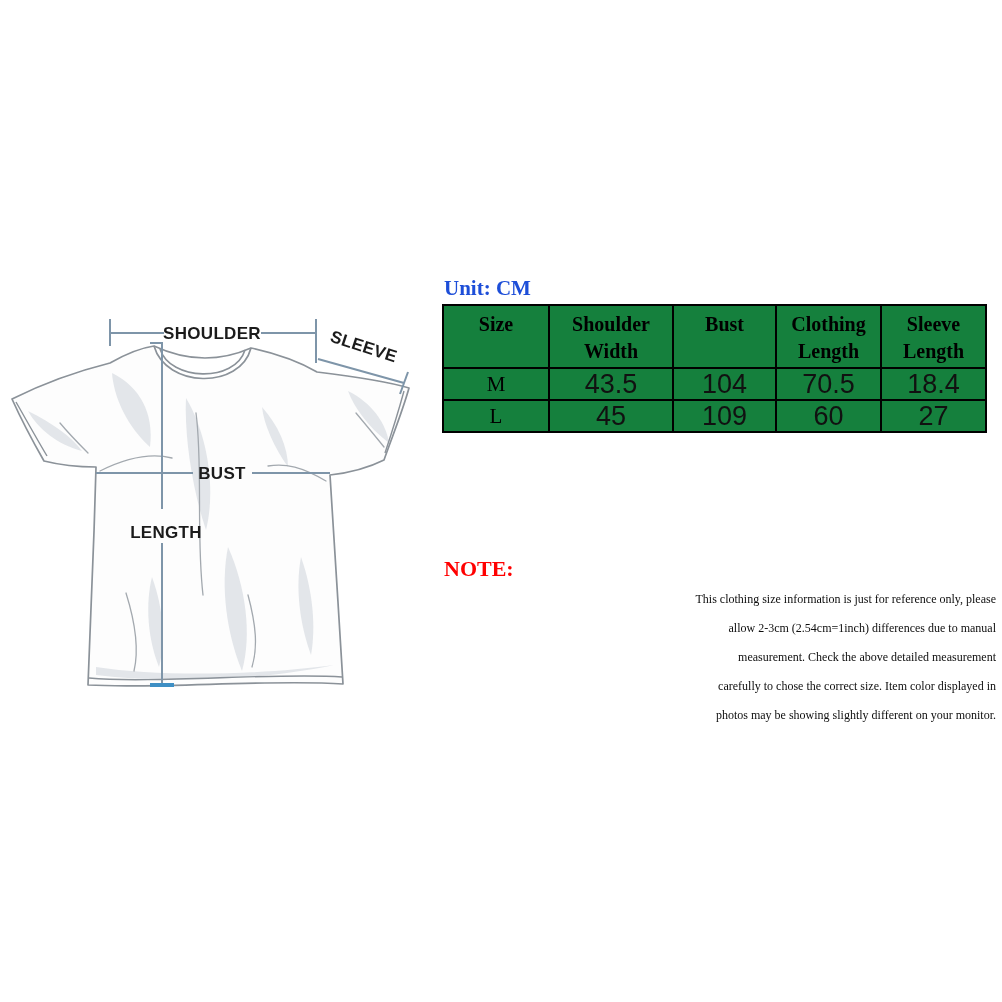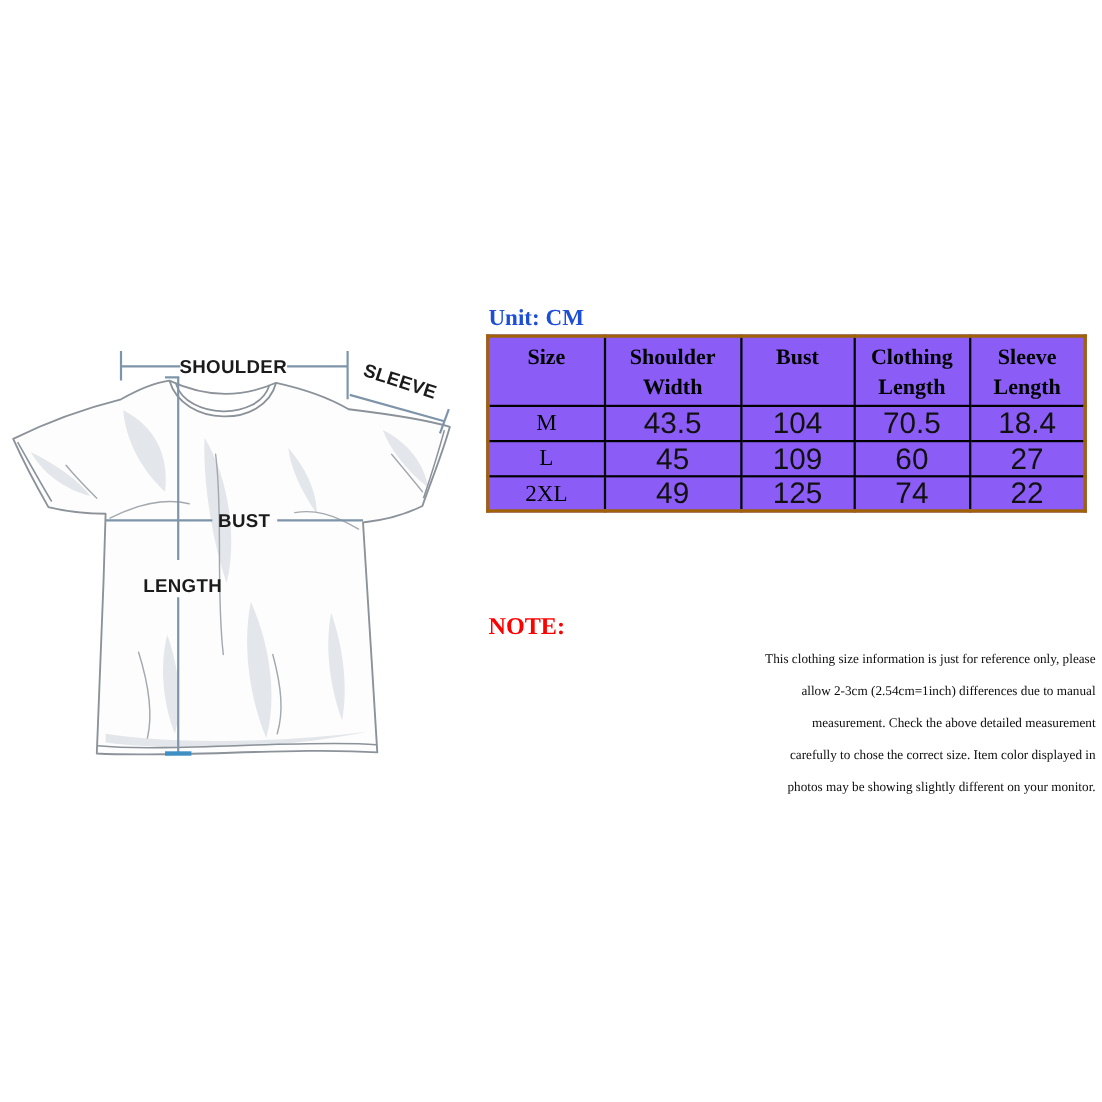--- a/index.html
+++ b/index.html
@@ -11,21 +11,21 @@
   .shirt-svg{position:absolute;left:0;top:295px;width:450px;height:420px;}
   
   .unit-label{
     position:absolute;left:444px;top:276px;
     font-size:21px;font-weight:bold;color:#1d4ed8;
     font-family:"Liberation Serif", serif;
   }
   table.size-table{
     position:absolute;left:442px;top:304px;width:543px;
     border-collapse:collapse;table-layout:fixed;
-    border:3px solid #a16207;background:#8b5cf6;
+    border:1px solid #a16207;background:#15803d;
   }
   .size-table th,.size-table td{
     border:2px solid #000;text-align:center;padding:0;box-sizing:border-box;
     overflow:hidden;
   }
   .size-table th{
     height:63px;vertical-align:top;padding-top:5px;
     font-family:"Liberation Serif", serif;
     font-size:20px;font-weight:bold;line-height:27px;
     white-space:pre-line;color:#000;
@@ -161,27 +161,20 @@
         <td class="num-cell">70.5</td>
         <td class="num-cell">18.4</td>
       </tr>
       <tr>
         <td class="size-cell">L</td>
         <td class="num-cell">45</td>
         <td class="num-cell">109</td>
         <td class="num-cell">60</td>
         <td class="num-cell">27</td>
       </tr>
-      <tr>
-        <td class="size-cell">2XL</td>
-        <td class="num-cell">49</td>
-        <td class="num-cell">125</td>
-        <td class="num-cell">74</td>
-        <td class="num-cell">22</td>
-      </tr>
     </tbody>
   </table>
 
   <div class="note">
     <div class="note-title">NOTE:</div>
     <div class="note-body">This clothing size information is just for reference only, please
 allow 2-3cm (2.54cm=1inch) differences due to manual
 measurement. Check the above detailed measurement
 carefully to chose the correct size. Item color displayed in
 photos may be showing slightly different on your monitor.</div>

